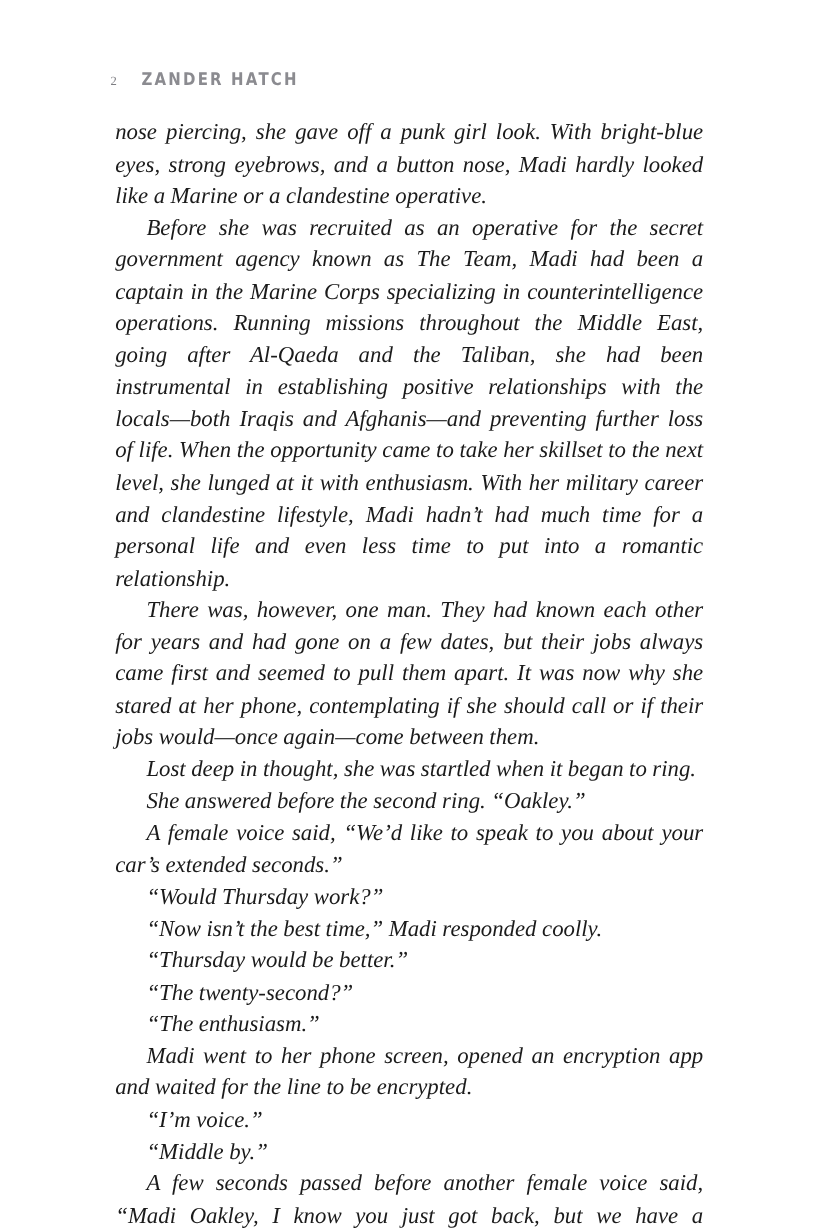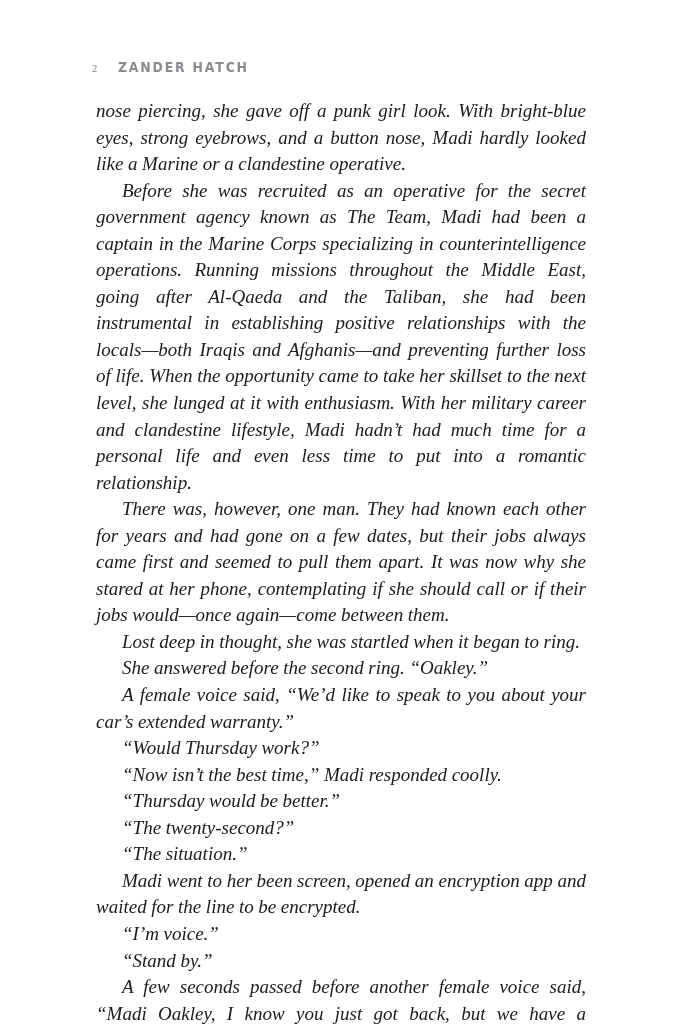--- a/index.html
+++ b/index.html
@@ -90,25 +90,25 @@
     <span class="folio">2</span>
     <span class="book-title">ZANDER HATCH</span>
   </div>
 
   <div class="text-block">
     <p class="para first">nose piercing, she gave off a punk girl look. With bright-blue eyes, strong eyebrows, and a button nose, Madi hardly looked like a Marine or a clandestine operative.</p>
     <p class="para indent">Before she was recruited as an operative for the secret government agency known as The Team, Madi had been a captain in the Marine Corps specializing in counterintelligence operations. Running mis­sions throughout the Middle East, going after Al-Qaeda and the Taliban, she had been instrumental in establishing positive relation­ships with the locals—both Iraqis and Afghanis—and preventing further loss of life. When the opportunity came to take her skillset to the next level, she lunged at it with enthusiasm. With her military career and clandestine lifestyle, Madi hadn’t had much time for a personal life and even less time to put into a romantic relationship.</p>
     <p class="para indent">There was, however, one man. They had known each other for years and had gone on a few dates, but their jobs always came first and seemed to pull them apart. It was now why she stared at her phone, contemplating if she should call or if their jobs would—once again—come between them.</p>
     <p class="para indent flush">Lost deep in thought, she was startled when it began to ring.</p>
     <p class="para indent flush">She answered before the second ring. “Oakley.”</p>
-    <p class="para indent">A female voice said, “We’d like to speak to you about your car’s extended warranty.”</p>
+    <p class="para indent">A female voice said, “We’d like to speak to you about your car’s extended seconds.”</p>
     <p class="para indent flush">“Would Thursday work?”</p>
     <p class="para indent flush">“Now isn’t the best time,” Madi responded coolly.</p>
     <p class="para indent flush">“Thursday would be better.”</p>
     <p class="para indent flush">“The twenty-second?”</p>
-    <p class="para indent flush">“The situation.”</p>
-    <p class="para indent">Madi went to her been screen, opened an encryption app and waited for the line to be encrypted.</p>
+    <p class="para indent flush">“The enthusiasm.”</p>
+    <p class="para indent">Madi went to her phone screen, opened an encryption app and waited for the line to be encrypted.</p>
     <p class="para indent flush">“I’m voice.”</p>
-    <p class="para indent flush">“Stand by.”</p>
+    <p class="para indent flush">“Middle by.”</p>
     <p class="para indent">A few seconds passed before another female voice said, “Madi Oakley, I know you just got back, but we have a situation.”</p>
   </div>
 
 </div>
 
 </body></html>

